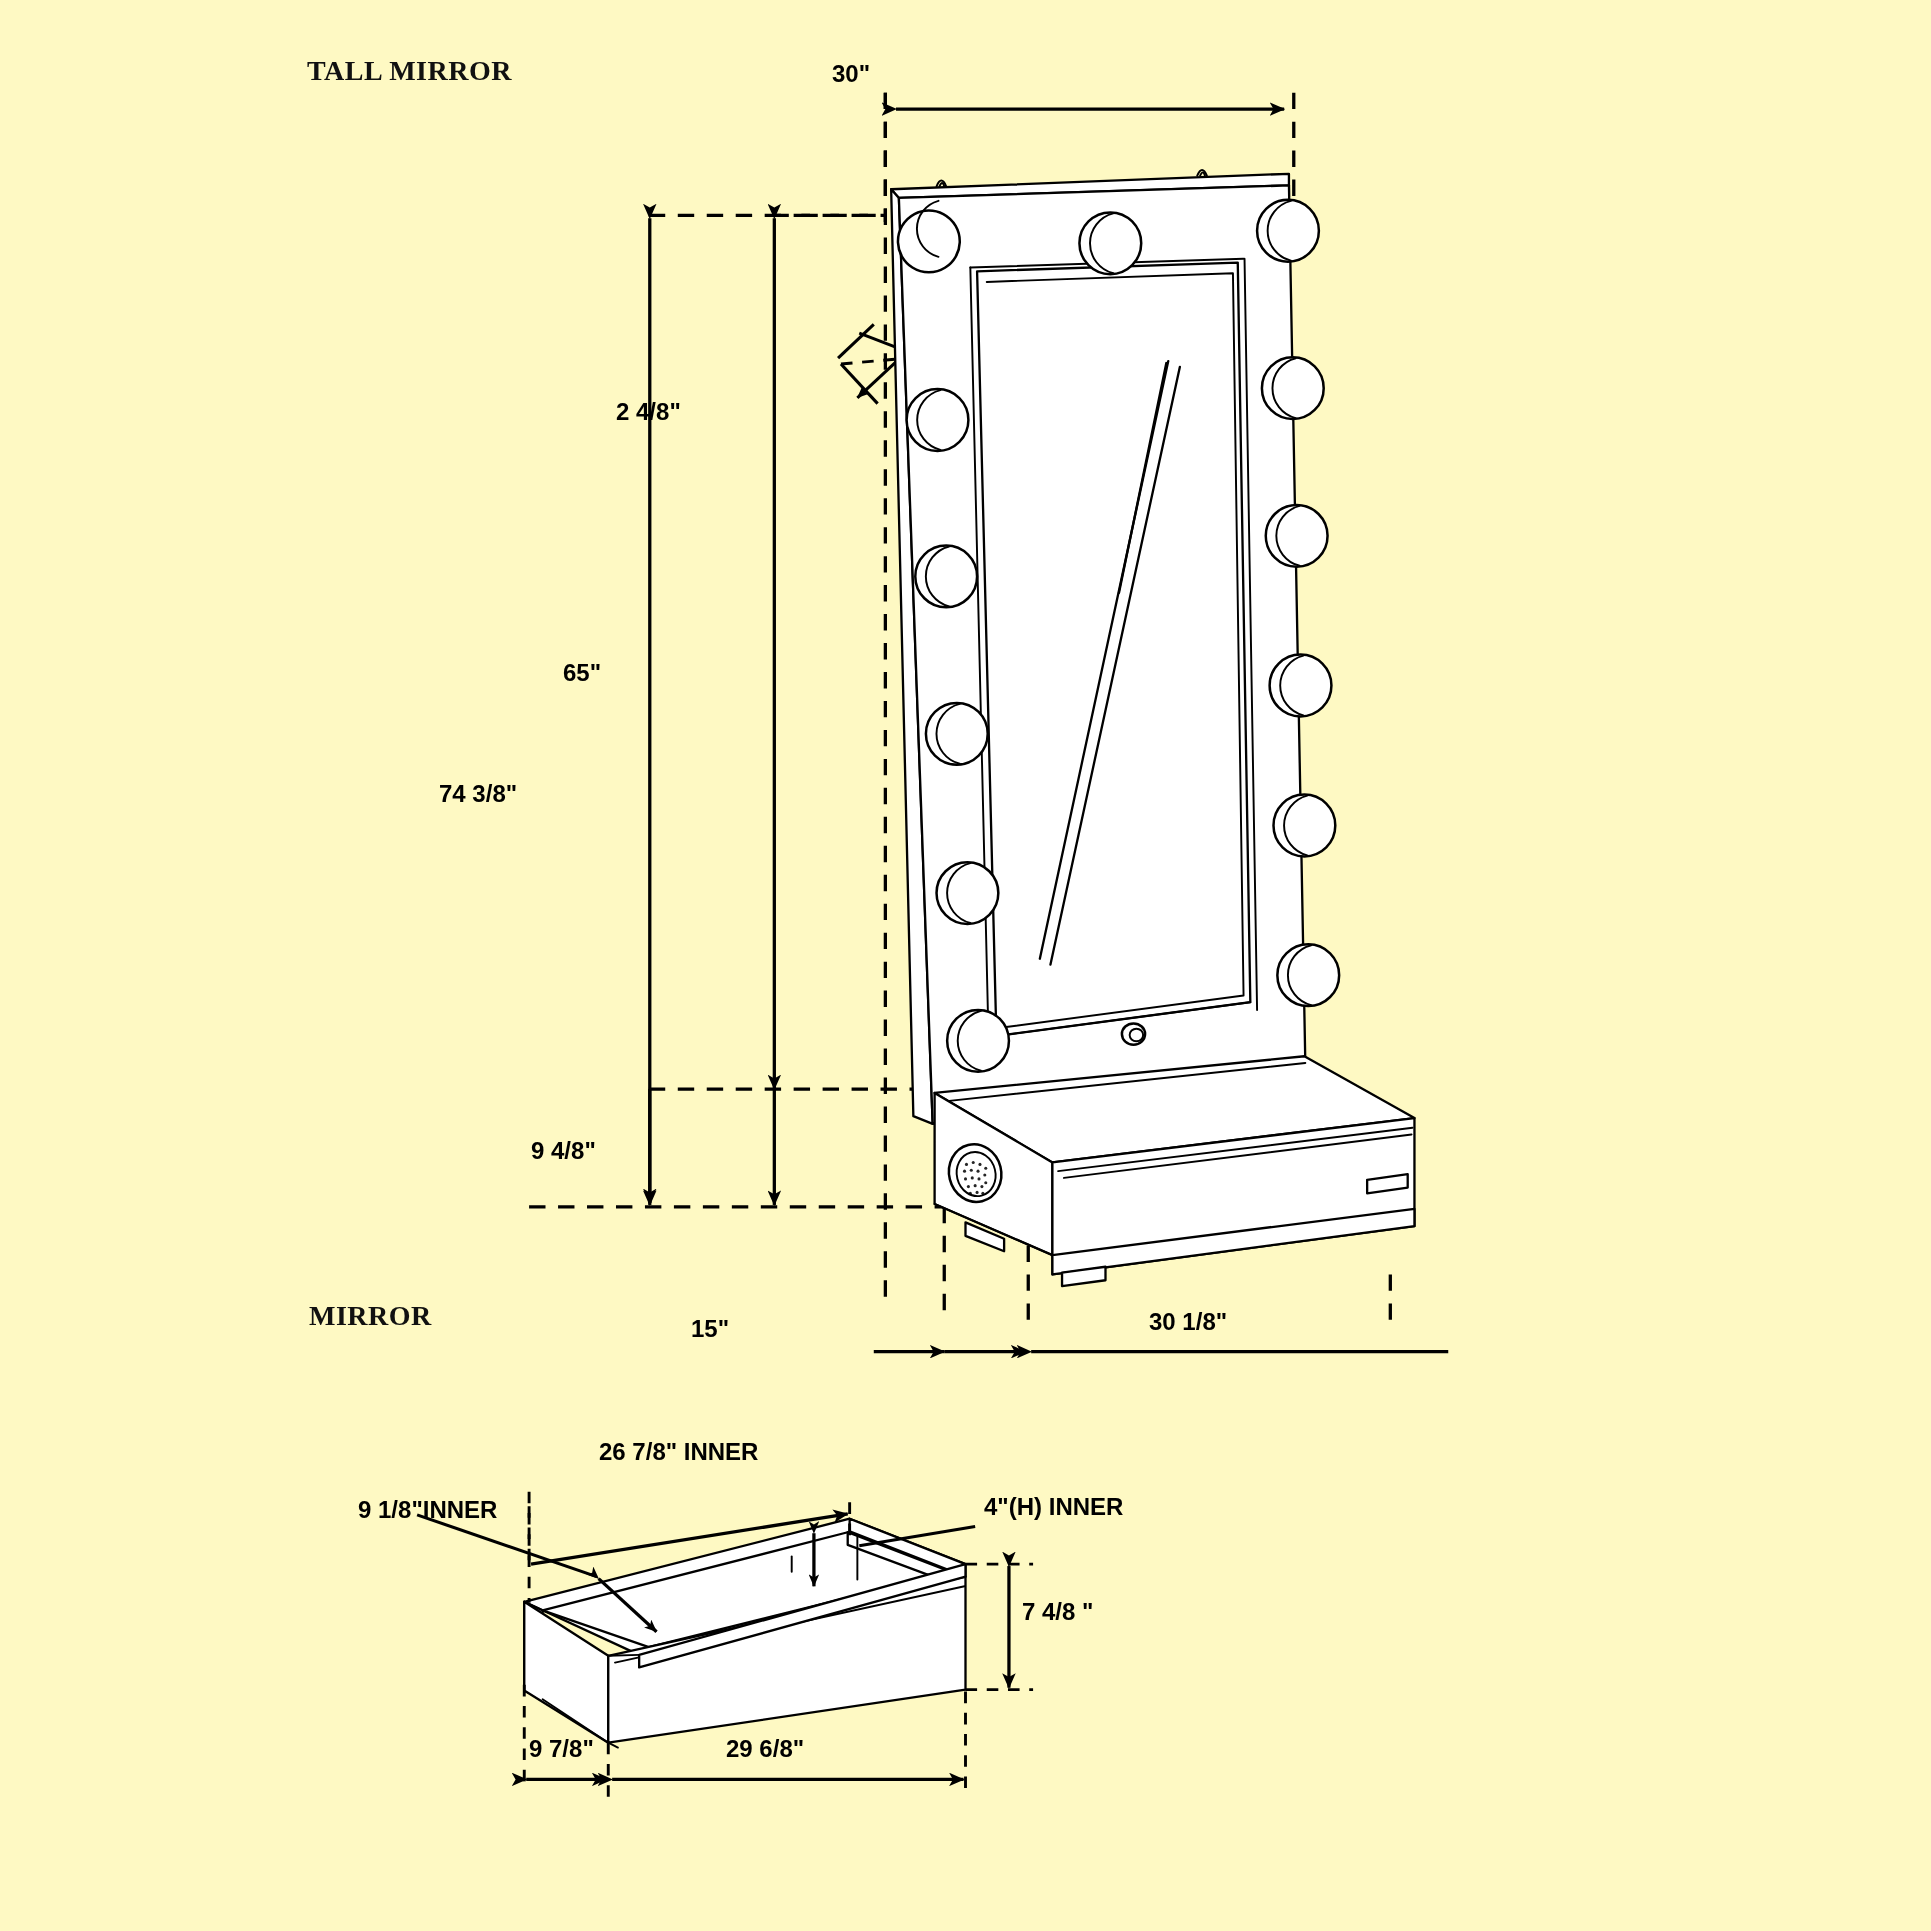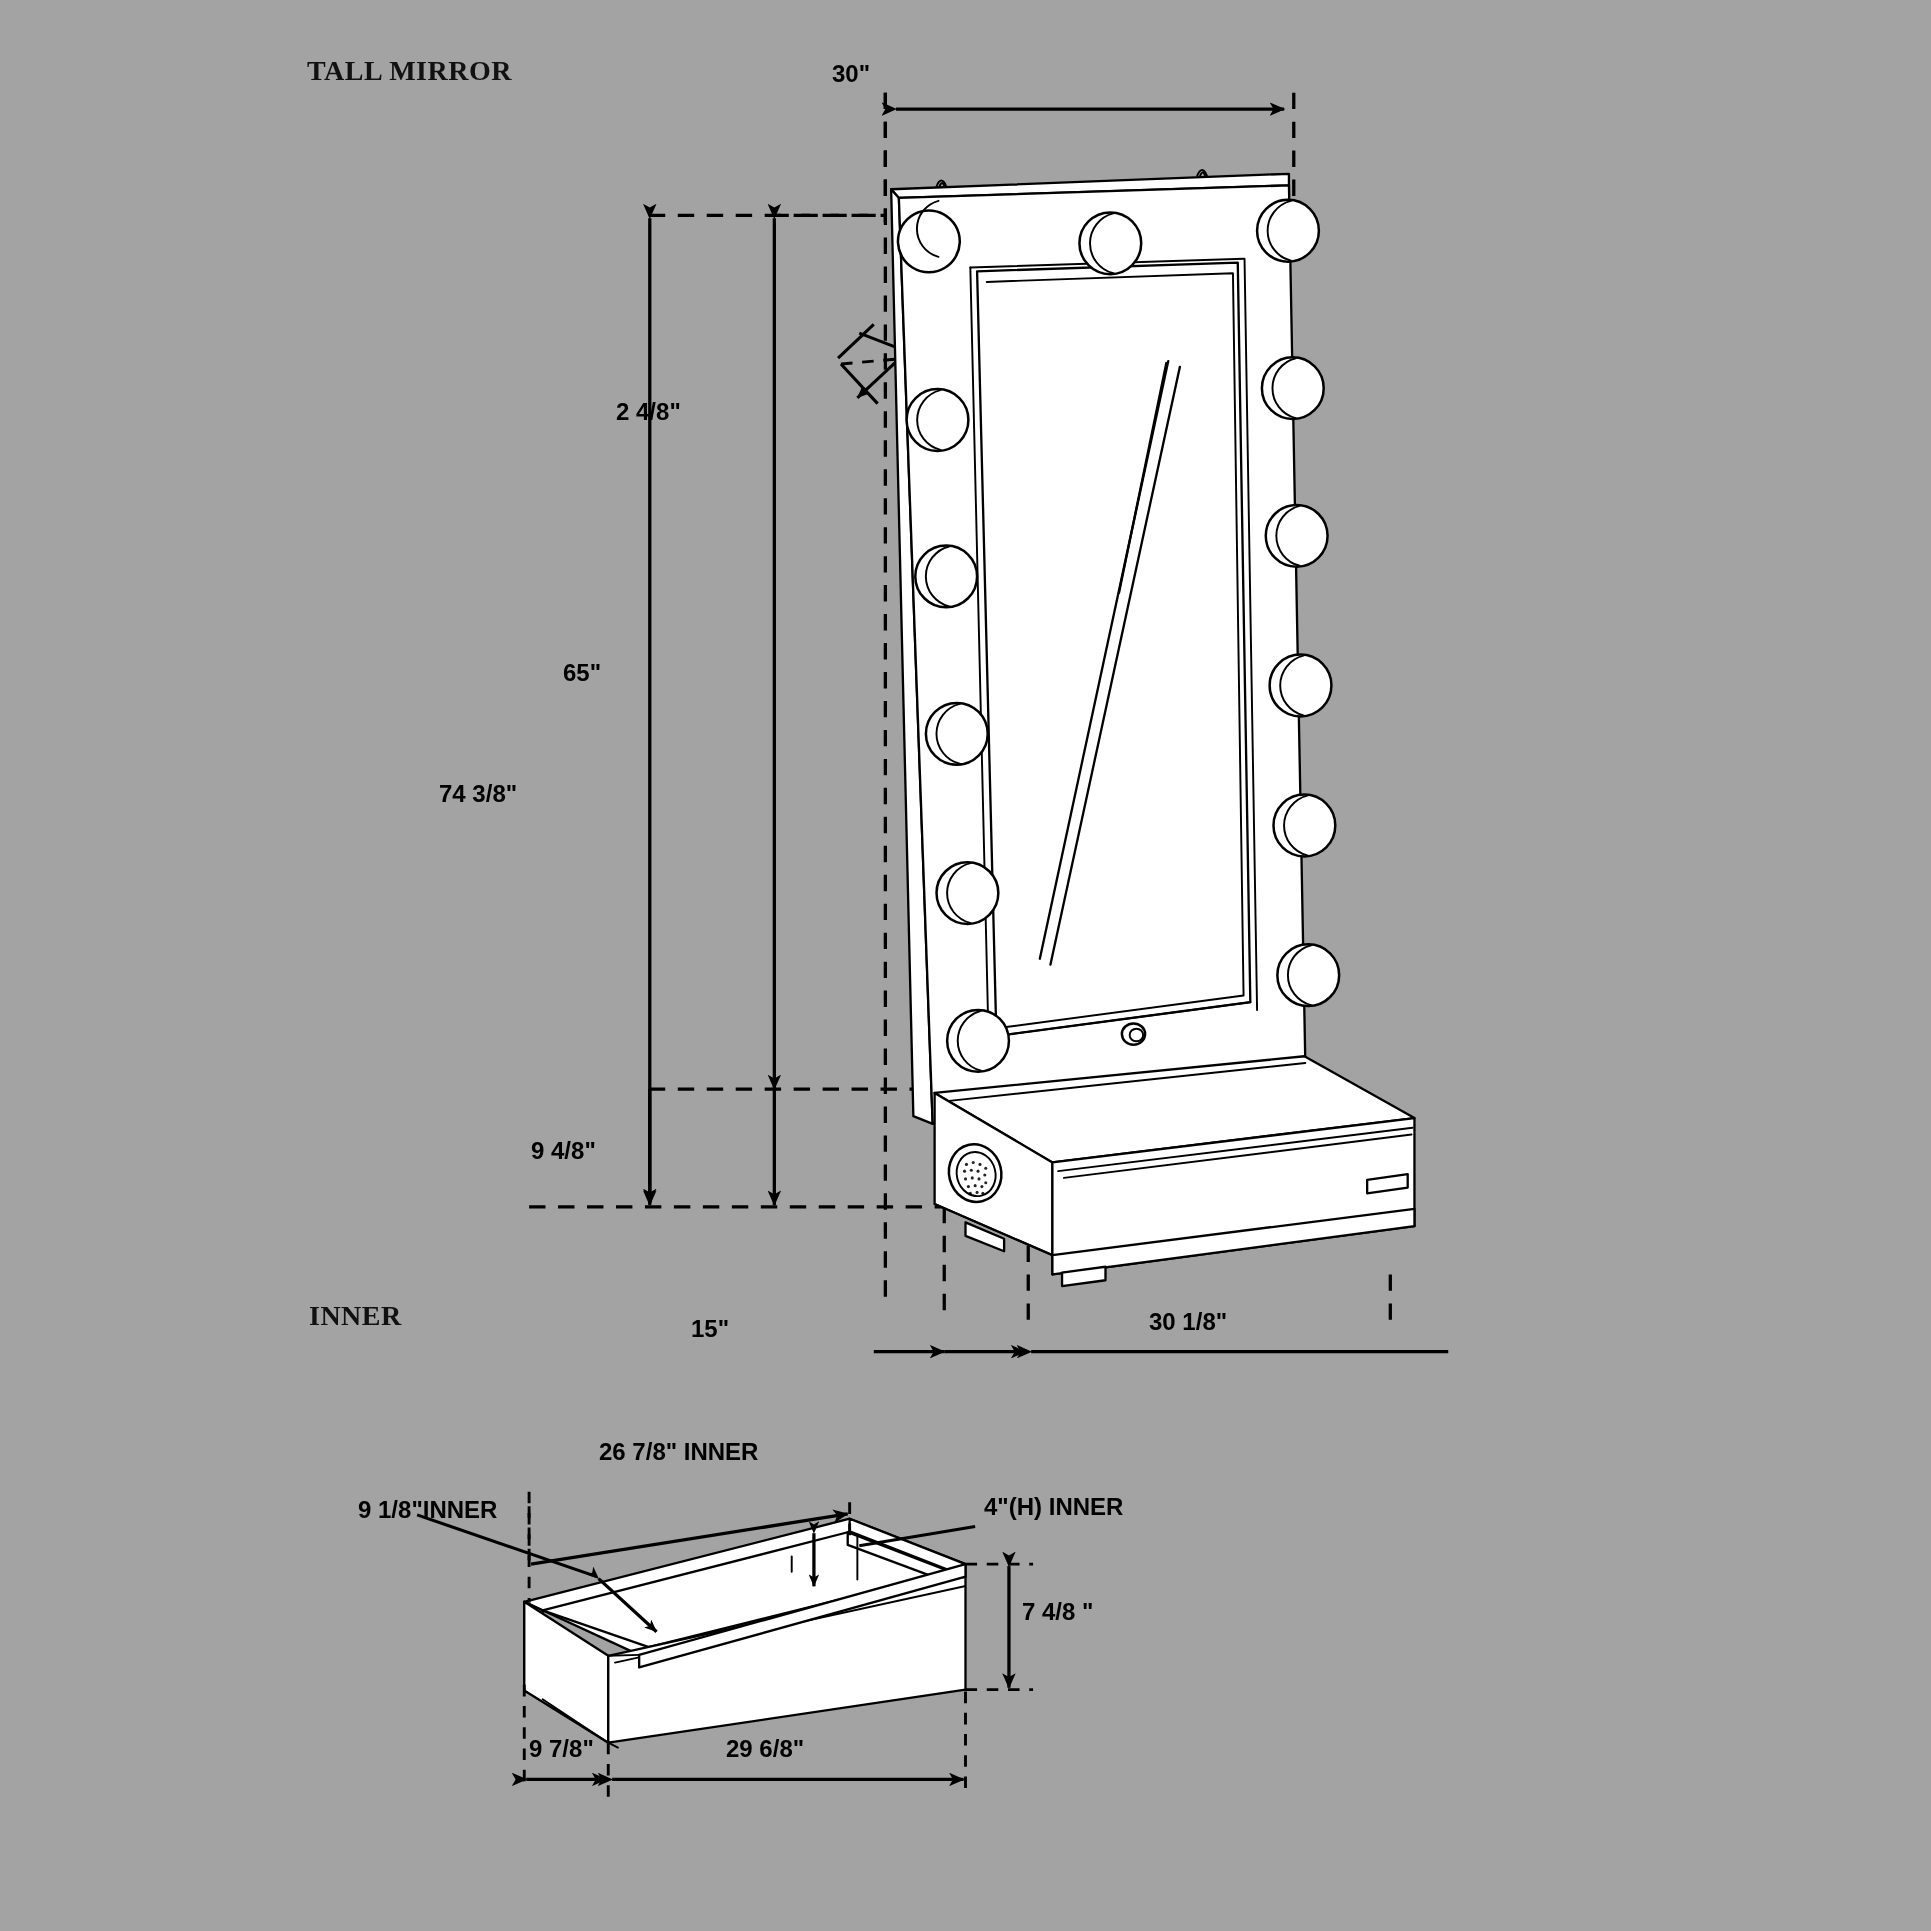--- a/index.html
+++ b/index.html
@@ -10,21 +10,21 @@
   body {
     width: 1931px;
     height: 1931px;
     font-family: "Liberation Sans", sans-serif;
     overflow: hidden;
   }
   #sheet {
     position: relative;
     width: 1931px;
     height: 1931px;
-    background: #a3a3a3;
+    background: #fef9c3;
   }
   svg#drawing {
     position: absolute;
     left: 0;
     top: 0;
     width: 1931px;
     height: 1931px;
     display: block;
   }
   .ln {
@@ -364,21 +364,21 @@
       <path class="dim" d="M545,1843 L628,1843" marker-start="url(#ah)" marker-end="url(#ah)"></path>
       <path class="dim" d="M634,1843 L998,1843" marker-start="url(#ah)" marker-end="url(#ah)"></path>
     </g>
 
   </svg>
 
   <div>
 
     <div class="label-title" style="left:307px; top:55px;">TALL MIRROR</div>
 
-    <div class="label-title" style="left:309px; top:1300px;">INNER</div>
+    <div class="label-title" style="left:309px; top:1300px;">MIRROR</div>
 
     <div class="label-dim" style="left:832px; top:60px;">30"</div>
 
     <div class="label-dim" style="left:616px; top:398px;">2 4/8"</div>
 
     <div class="label-dim" style="left:563px; top:659px;">65"</div>
 
     <div class="label-dim" style="left:439px; top:780px;">74 3/8"</div>
 
     <div class="label-dim" style="left:531px; top:1137px;">9 4/8"</div>

